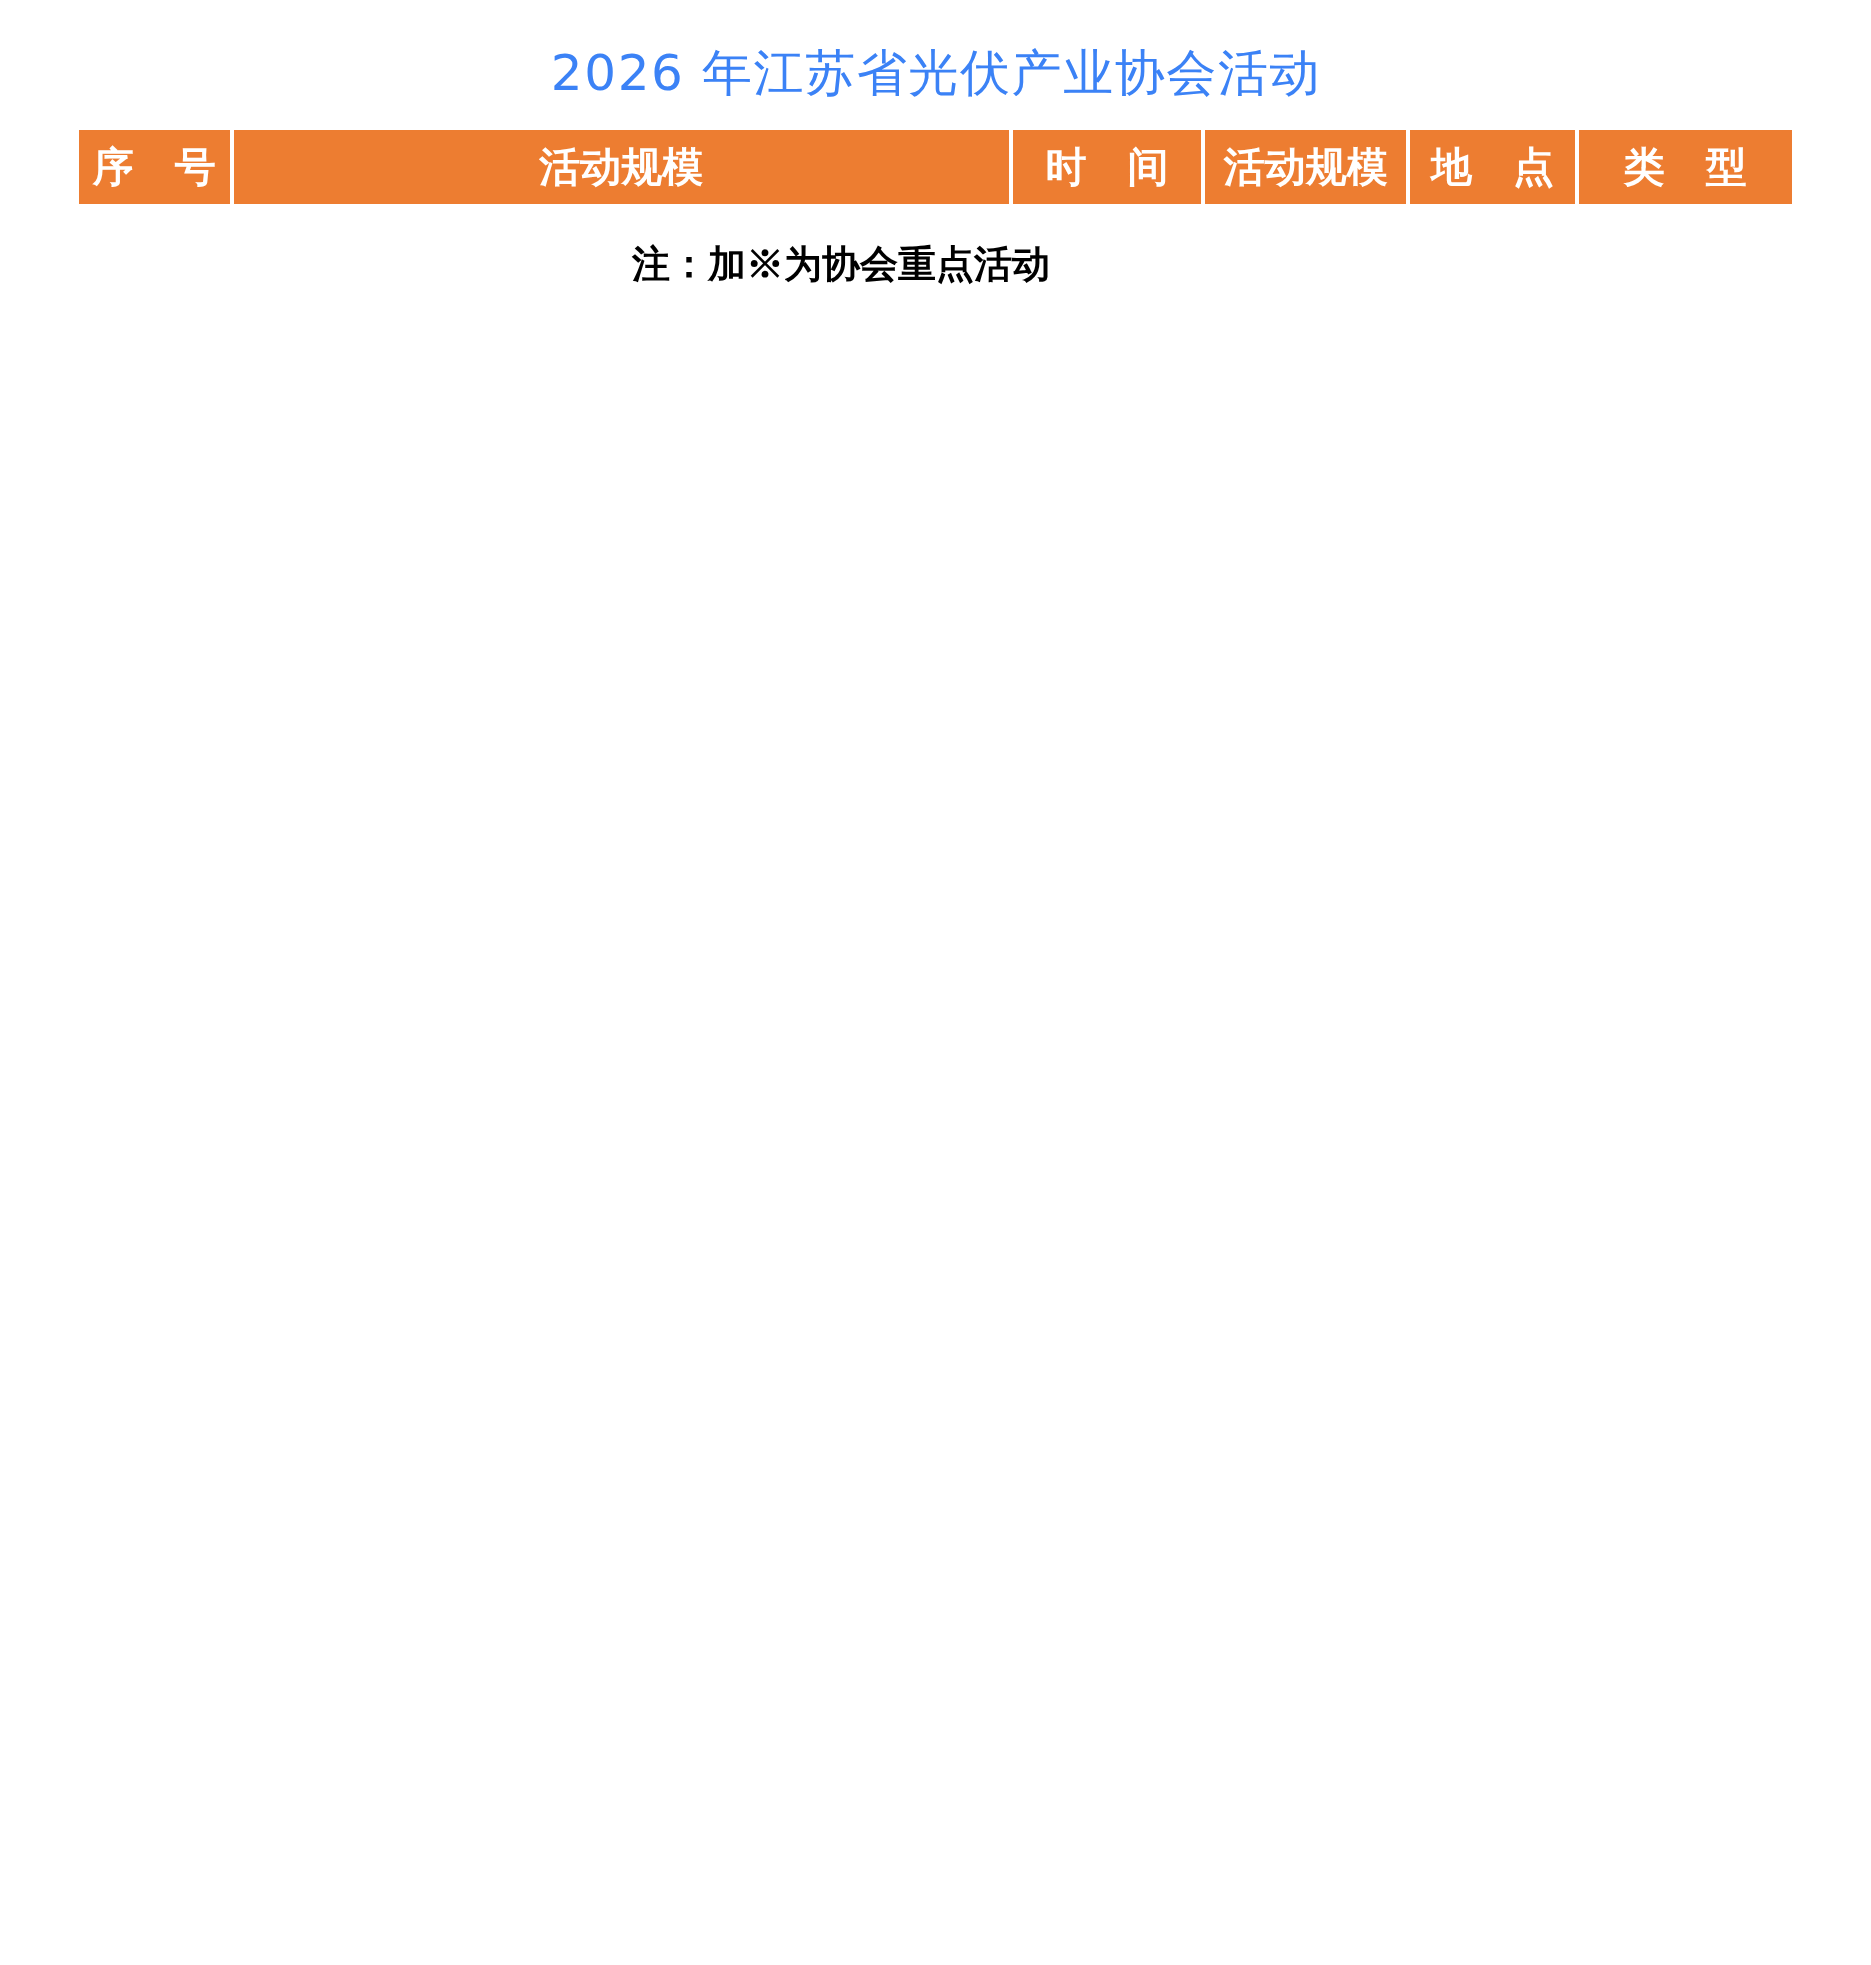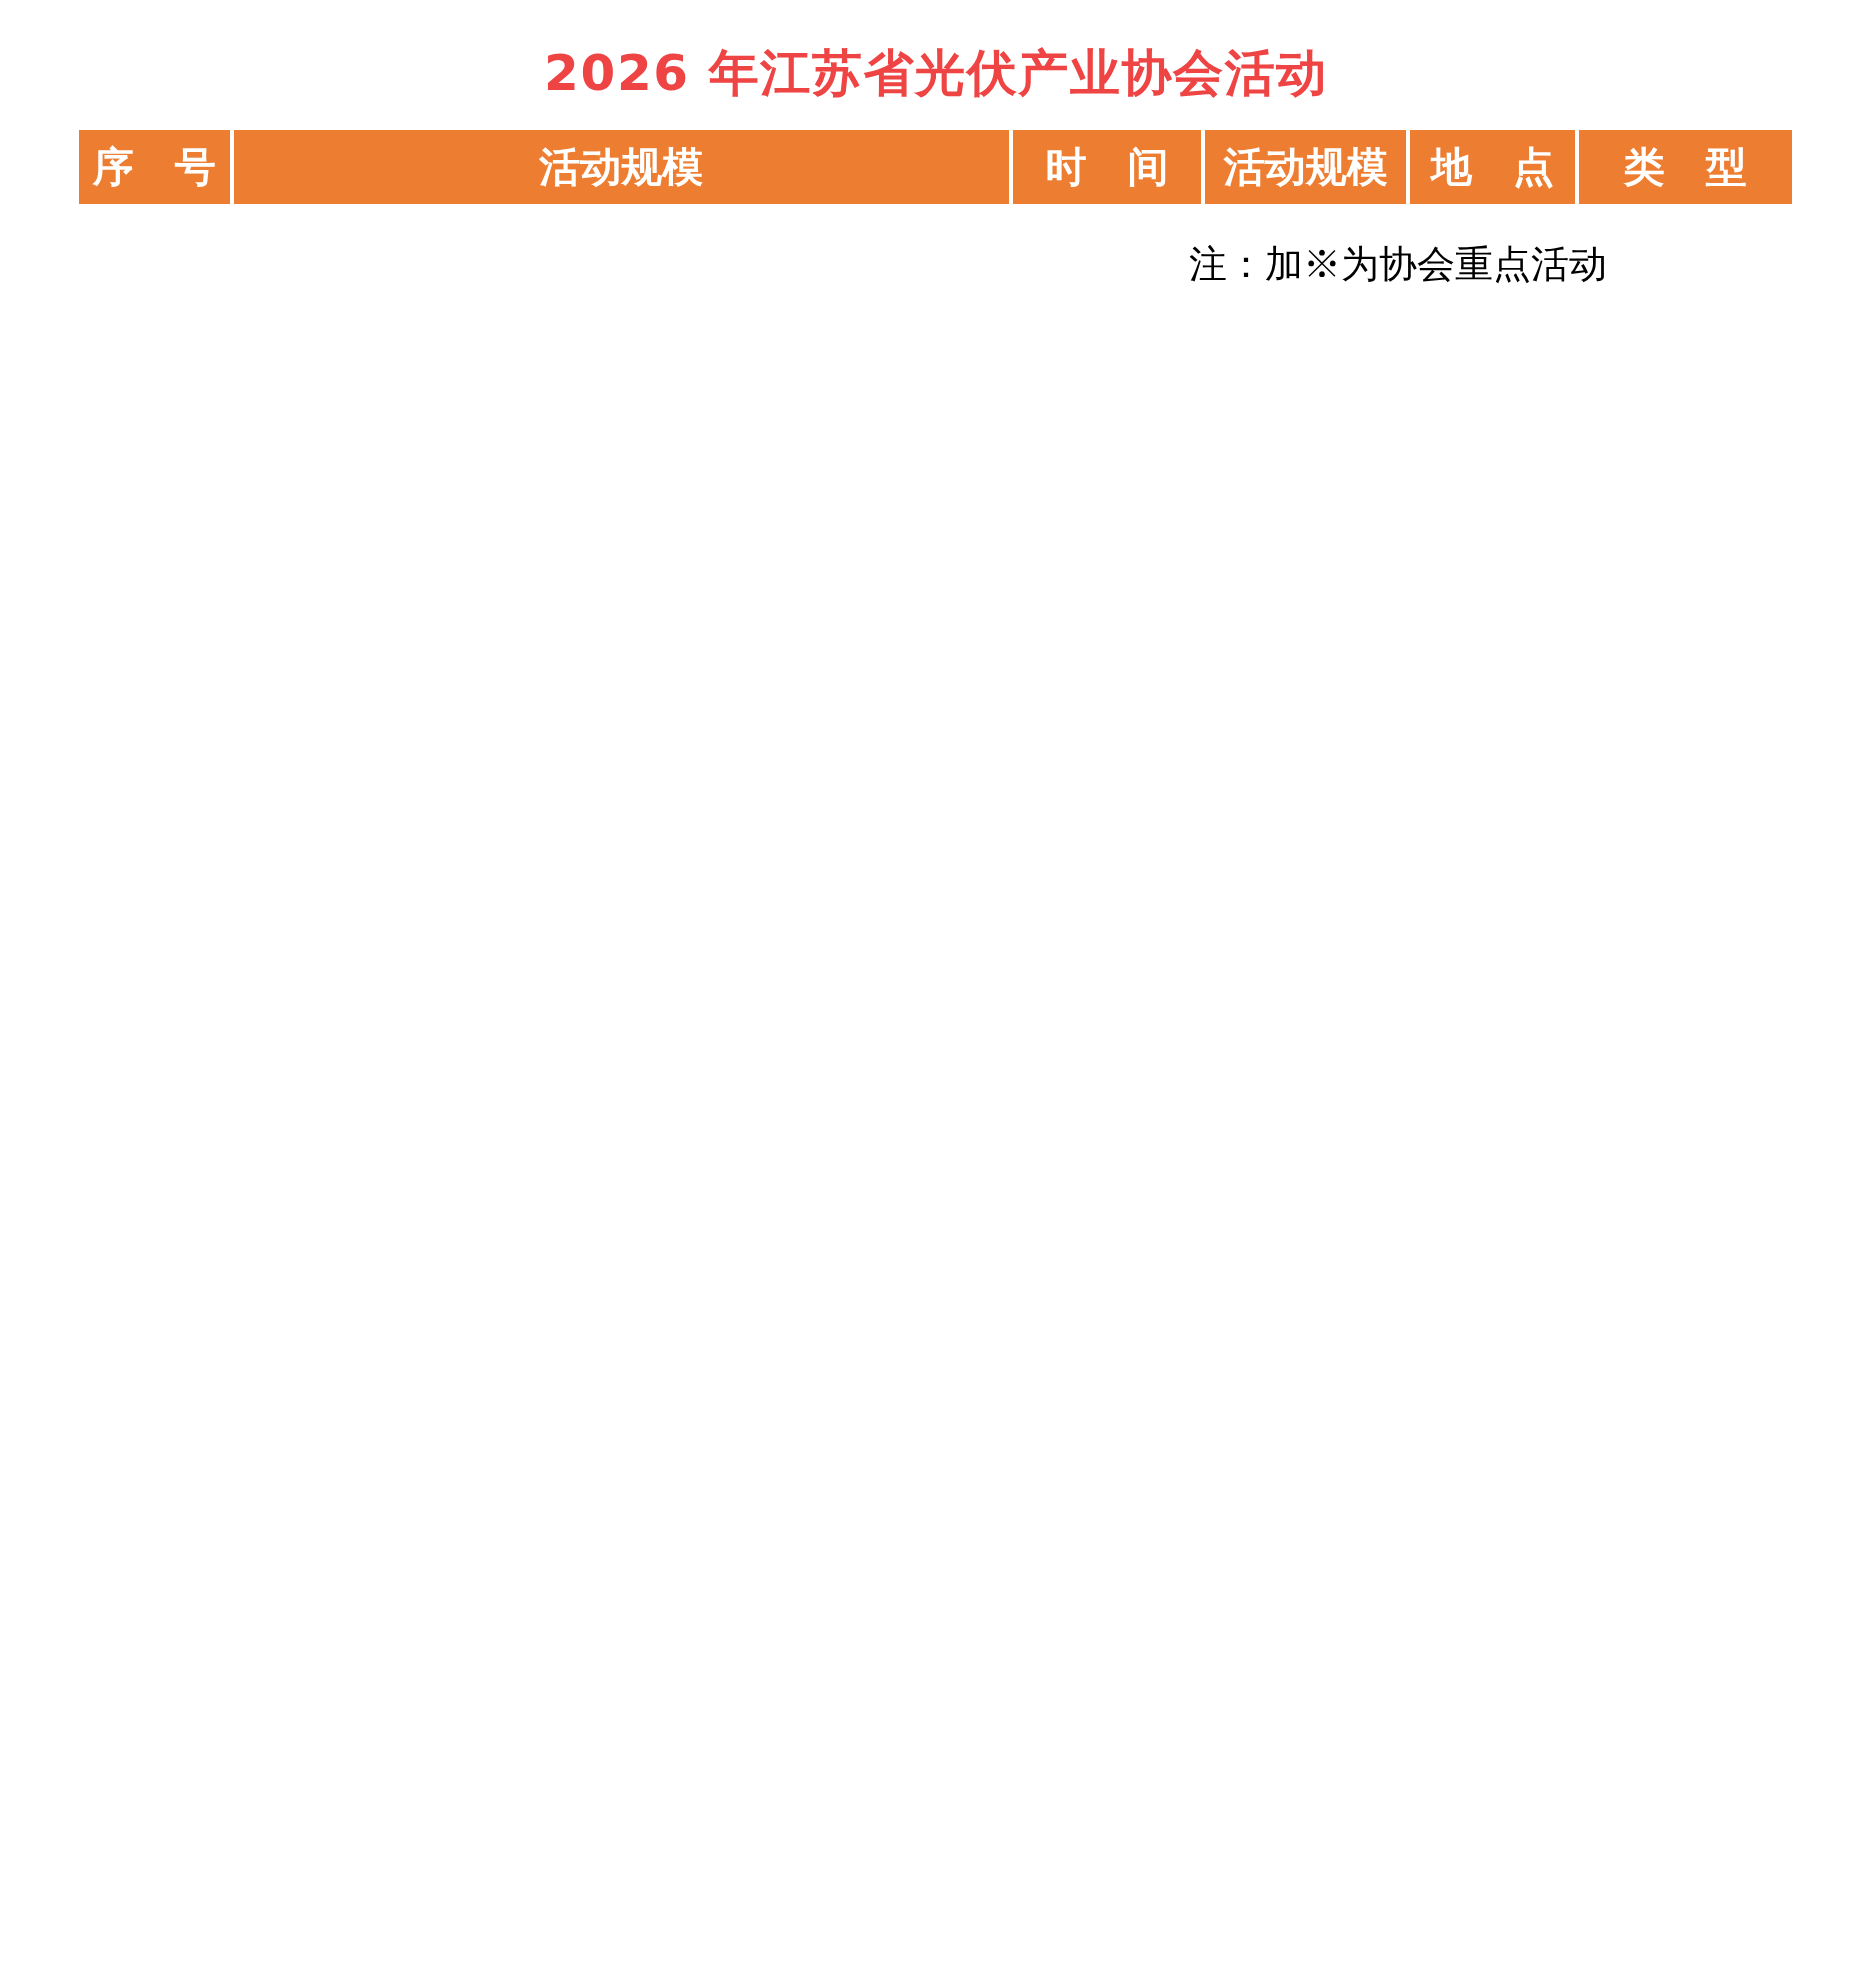--- a/index.html
+++ b/index.html
@@ -20,25 +20,25 @@
   }
   .page{
     width:1872px;
     height:2647px;
     box-sizing:border-box;
     padding-top:41px;
   }
   .title{
     text-align:center;
     font-family:"DejaVu Sans","Liberation Sans",sans-serif;
-    font-weight:700;
+    font-weight:400;
     font-size:50px;
     letter-spacing:1.6px;
     line-height:1.3;
-    color:#ef4444;
+    color:#3b82f6;
   }
   table.activities{
     border-collapse:separate;
     border-spacing:4.7px;
     width:1721px;
     margin:20.4px auto 0 75px;
     table-layout:fixed;
   }
   col.c-no{width:8.9%;}
   col.c-name{width:45.8%;}
@@ -54,23 +54,24 @@
     height:74px;
     text-align:center;
     vertical-align:middle;
     padding:0;
   }
   .footnote{
     width:1721px;
     margin:31px auto 0 75px;
     box-sizing:border-box;
     padding-right:189px;
-    text-align:right;
+    text-align:center;
     font-size:38px;
     color:#000000;
+    font-weight:bold;
   }
 </style>
 </head>
 <body>
 
 <div class="page">
 
   <div class="title">2026 年江苏省光伏产业协会活动</div>
 
   <table class="activities">

